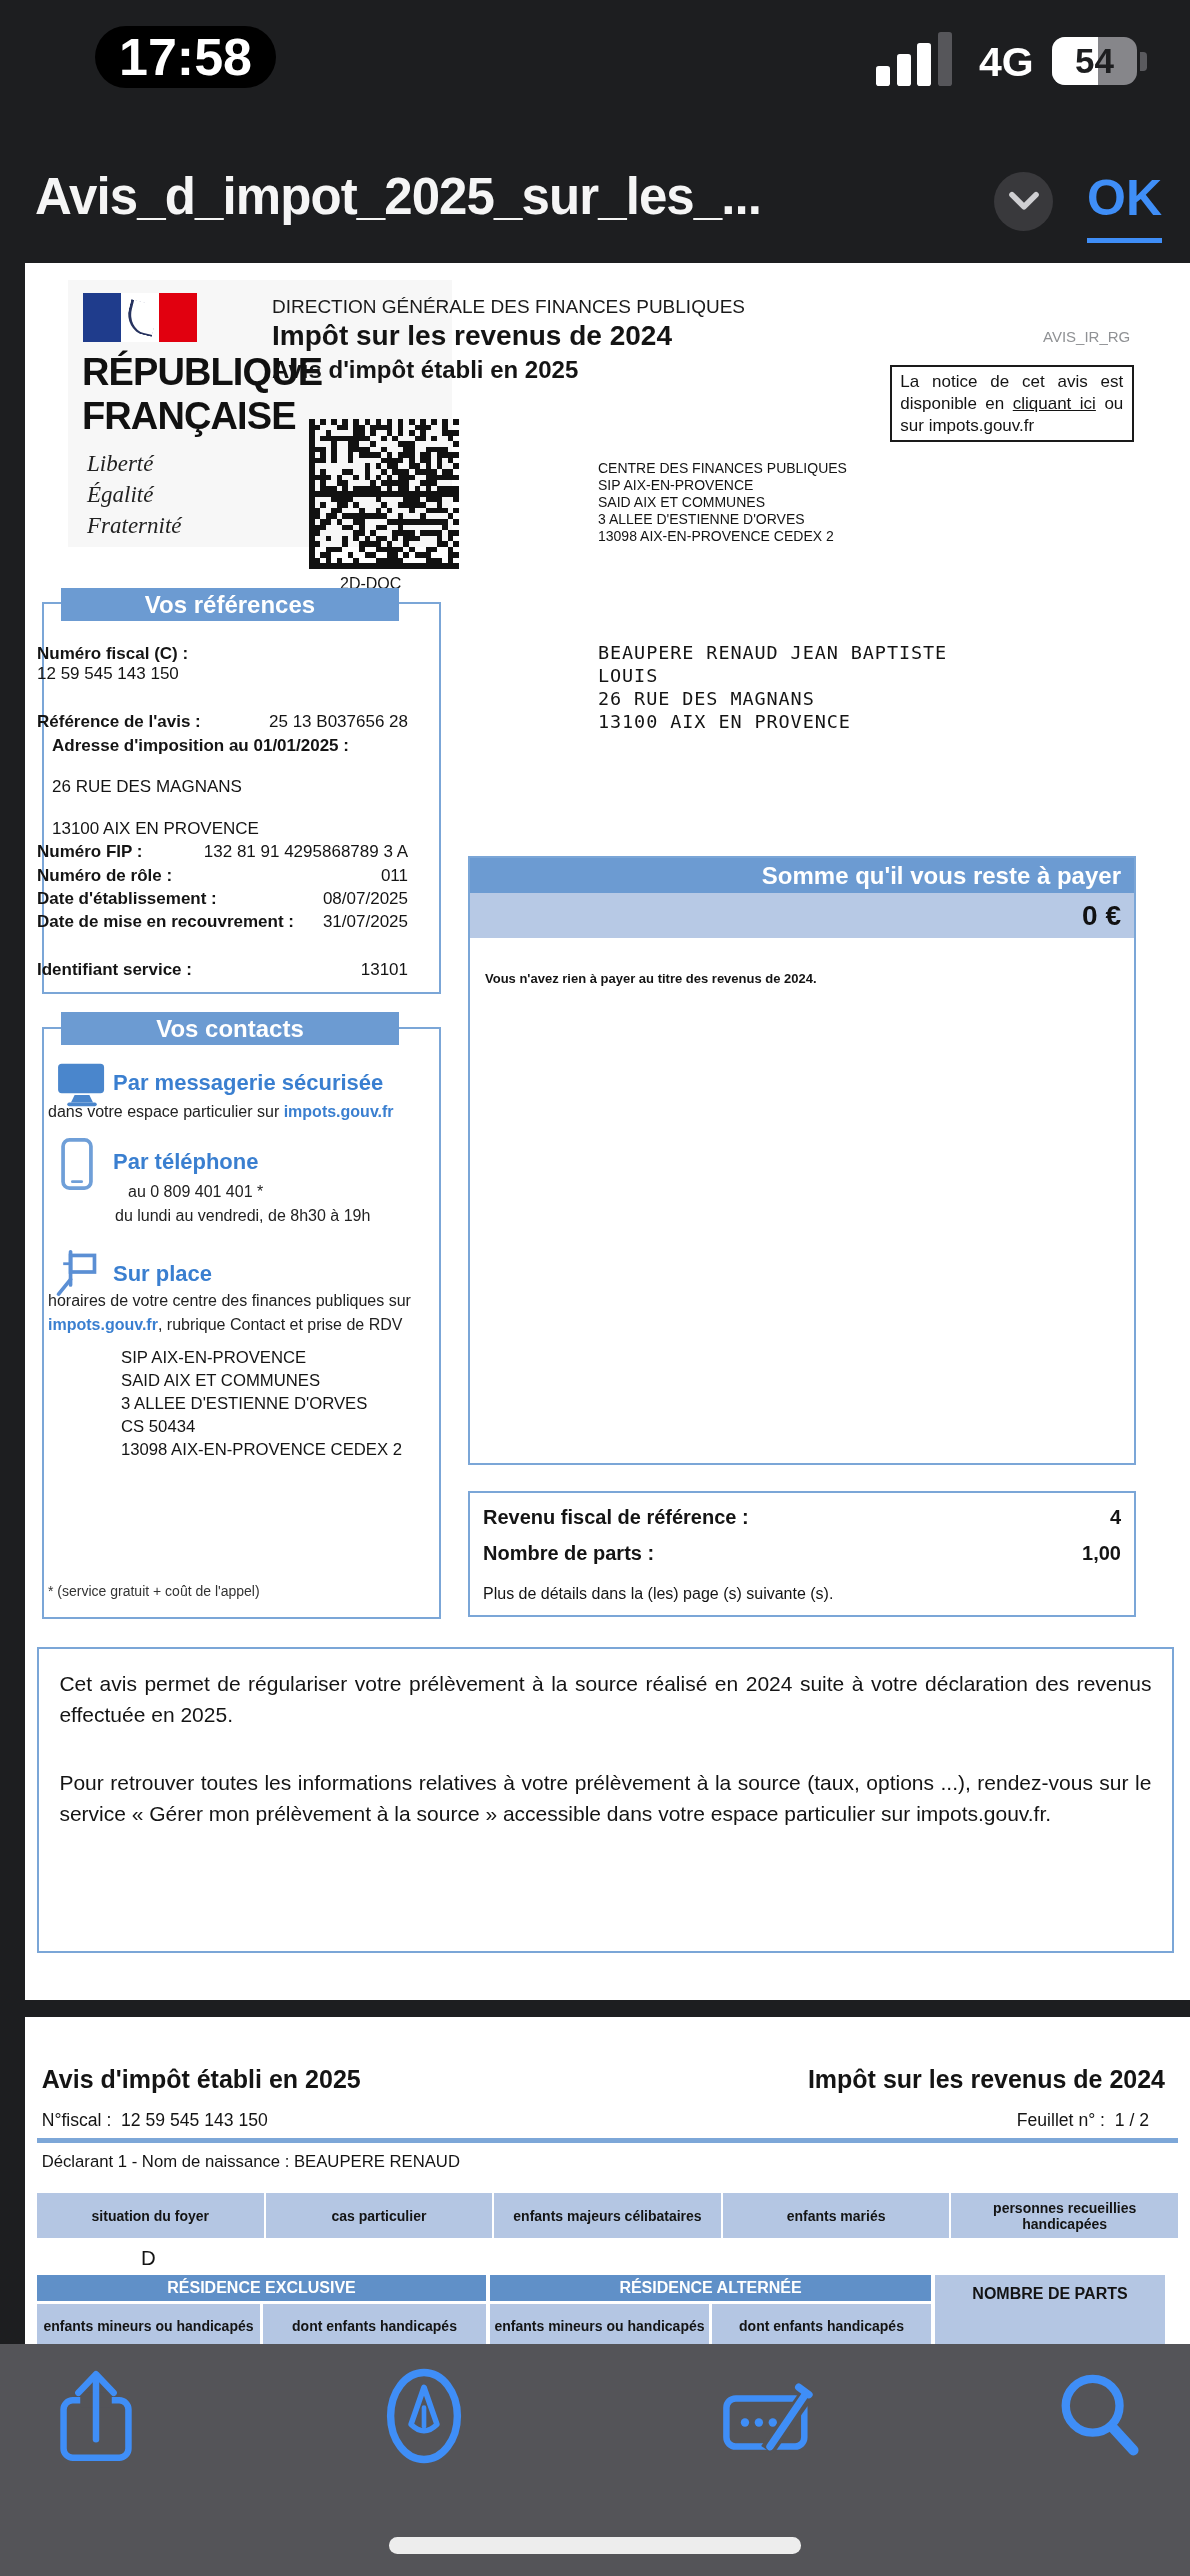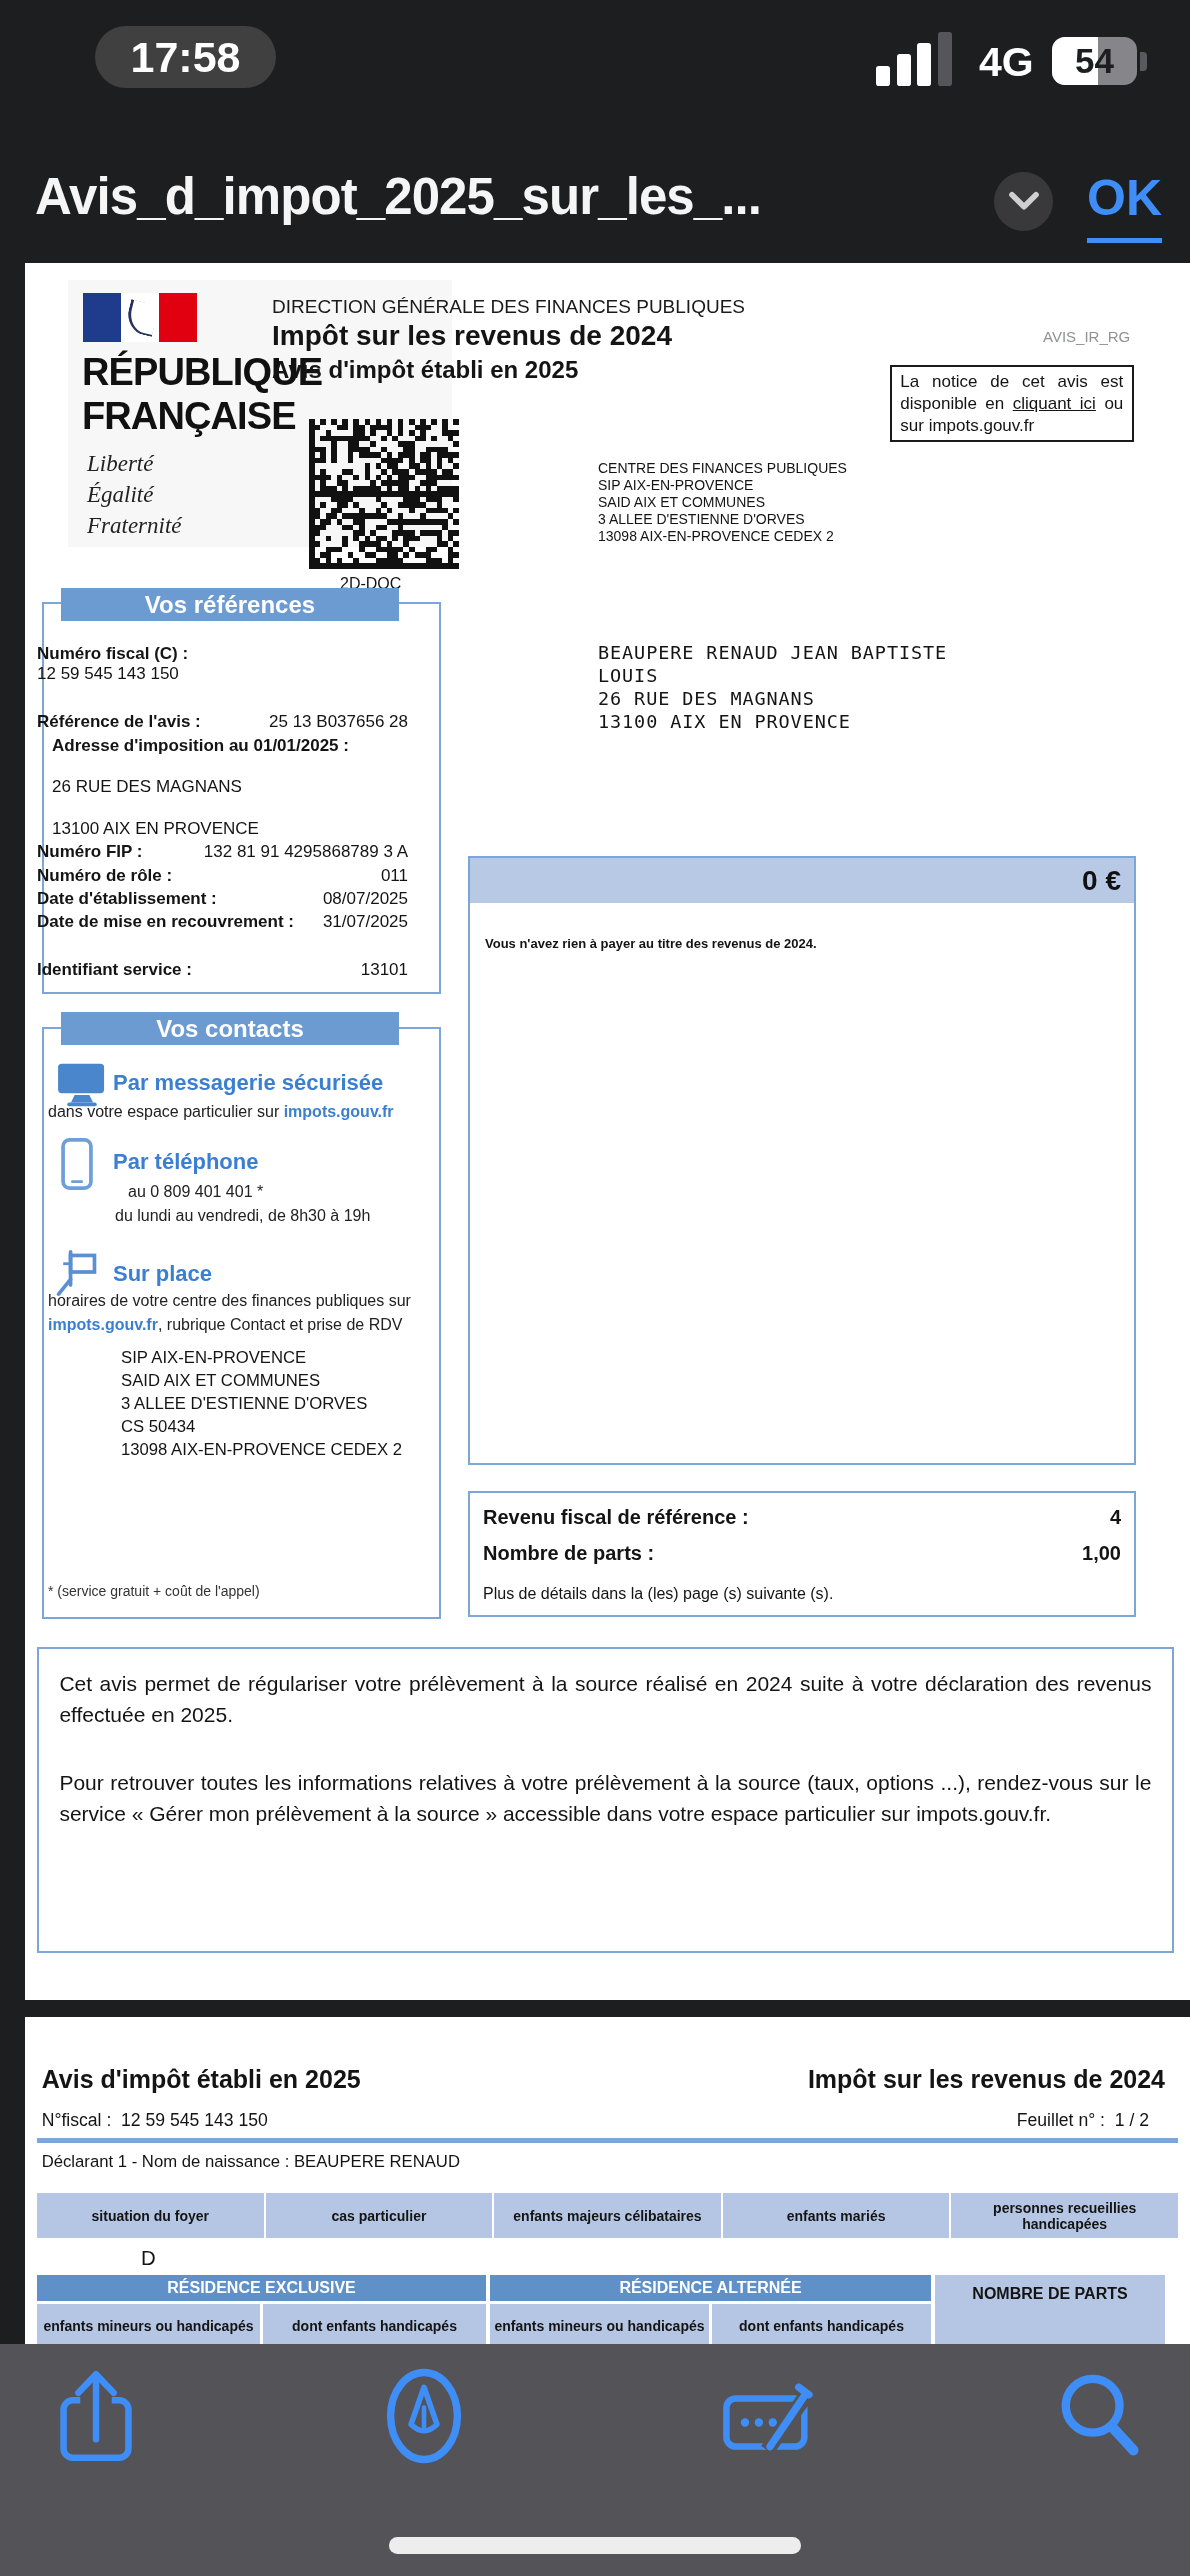--- a/index.html
+++ b/index.html
@@ -1,22 +1,22 @@
 <!DOCTYPE html>
 <html style="font-size:15px"><head>
 <meta charset="utf-8">
 <style>
   html,body{margin:0;padding:0;background:#000;}
   .screen{position:relative;width:1191px;height:2576px;background:#1d1e20;overflow:hidden;
           font-family:"Liberation Sans","DejaVu Sans",sans-serif;}
   .abs{position:absolute;}
 
   
-  .time-pill{left:95px;top:26px;width:181px;height:62px;border-radius:32px;background:#404040;
-             display:flex;align-items:center;justify-content:center;color:#fff;font-size:43px;font-weight:bold;}
+  .time-pill{left:95px;top:26px;width:181px;height:62px;border-radius:32px;background:#000000;
+             display:flex;align-items:center;justify-content:center;color:#fff;font-size:52px;font-weight:bold;}
   .signal{left:876px;top:32px;width:93px;height:54px;display:flex;align-items:flex-end;gap:6.5px;}
   .signal .bar{width:14px;border-radius:2.8px;background:#fff;}
   .signal .b1{height:20.4px;} .signal .b2{height:32px;} .signal .b3{height:43px;}
   .signal .b4{height:54px;background:#56565a;}
   .net-label{left:979px;top:39px;color:#fff;font-size:41px;font-weight:bold;}
   .battery{left:1052px;top:37px;width:85px;height:48px;border-radius:13px;background:#86868a;overflow:hidden;}
   .battery .fill{position:absolute;left:0;top:0;width:54%;height:100%;background:#fff;}
   .battery .pct{position:absolute;left:0;top:0;width:100%;height:100%;display:flex;align-items:center;
                 justify-content:center;color:#1d1e20;font-size:35px;font-weight:bold;}
   .battery-nub{left:1140px;top:52px;width:7.4px;height:18.5px;border-radius:0 3.7px 3.7px 0;background:#5a5a5e;}
@@ -624,20 +624,21 @@
     <div class="refrow" style="top:649px;">
       <span class="lbl">Date de mise en recouvrement :</span>
         <span>31/07/2025</span>
     </div>
     <div class="refrow" style="top:697px;">
       <span class="lbl">Identifiant service :</span>
         <span>13101</span>
     </div>
 
     <div class="abs pay-box">
+      <div class="pay-head">Somme qu'il vous reste à payer</div>
       <div class="pay-amount">0 €</div>
       <div class="pay-msg">Vous n'avez rien à payer au titre des revenus de 2024.</div>
     </div>
 
     <div class="abs bluebox contacts-box"></div>
     <div class="abs tab contacts-tab">Vos contacts</div>
 
     <svg class="abs" style="left:31px;top:799px;" width="52" height="46" viewBox="0 0 56 50">
       <rect x="2" y="2" width="50" height="32" rx="4" fill="#4a86cc"></rect>
       <polygon points="20,36 36,36 40,44 16,44" fill="#4a86cc"></polygon>

